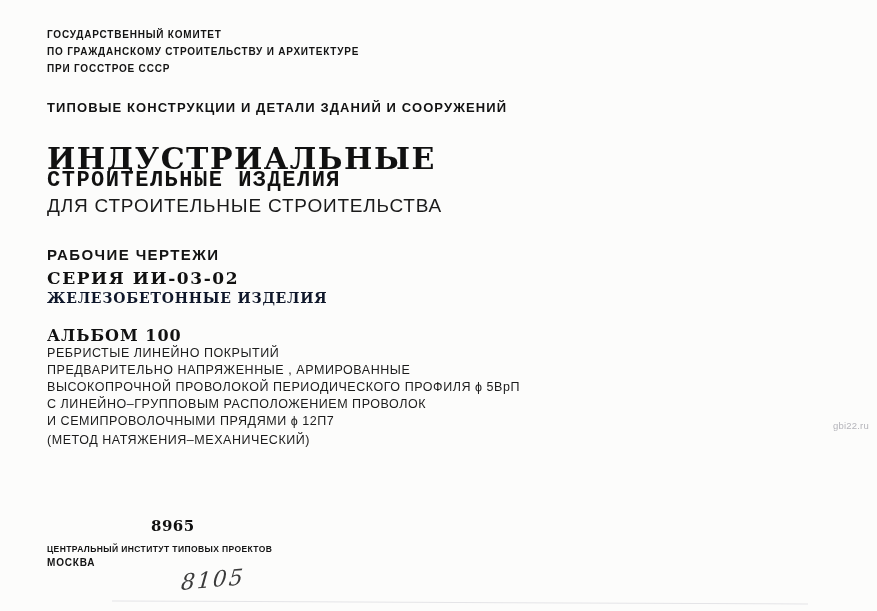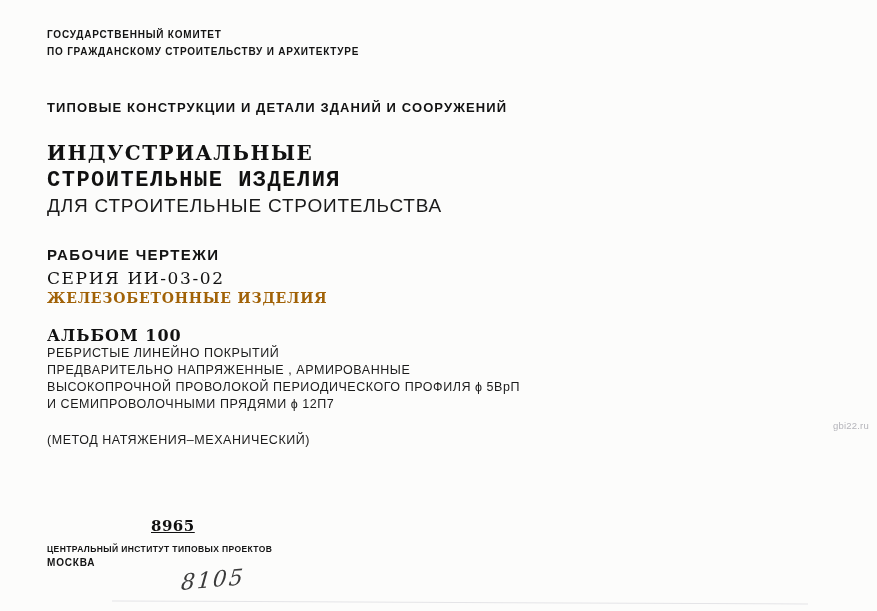--- a/index.html
+++ b/index.html
@@ -15,72 +15,74 @@
     position:absolute;
     left:47px;width:830px;
     text-align:left;
     white-space:nowrap;
   }
   
   .hdr{top:26px;font-weight:bold;font-size:10px;letter-spacing:.8px;line-height:17px;color:#141414;}
   
   .banner{top:100px;font-weight:bold;font-size:13px;letter-spacing:1.1px;color:#121212;}
   
-  .title1{top:141px;font-family:"DejaVu Serif","Liberation Serif",serif;font-weight:bold;font-size:20px;letter-spacing:1.5px;color:#111;}
+  .title1{top:141px;font-family:"DejaVu Serif","Liberation Serif",serif;font-weight:bold;font-size:30px;letter-spacing:1.5px;color:#111;}
   .title2{top:168px;font-family:Liberation Mono, monospace;font-weight:bold;font-size:22px;letter-spacing:1.5px;color:#111;}
   .title3{top:195px;font-size:19px;letter-spacing:.8px;font-weight:400;color:#1a1a1a;}
   
   .subtitle{top:246px;font-weight:bold;font-size:15px;letter-spacing:1.4px;color:#141414;}
   
-  .series1{top:268px;font-family:"DejaVu Serif","Liberation Serif",serif;font-weight:normal;font-size:17px;letter-spacing:1.6px;color:#111;}
-  .series2{top:290px;font-family:"DejaVu Serif","Liberation Serif",serif;font-weight:bold;font-size:14px;letter-spacing:.8px;color:#a16207;}
+  .series1{top:268px;font-family:"DejaVu Serif","Liberation Serif",serif;font-weight:bold;font-size:17px;letter-spacing:1.6px;color:#111;}
+  .series2{top:290px;font-family:"DejaVu Serif","Liberation Serif",serif;font-weight:bold;font-size:14px;letter-spacing:.8px;color:#0f172a;}
   
   .album-h{top:326px;font-family:"DejaVu Serif","Liberation Serif",serif;font-weight:bold;font-size:16px;letter-spacing:1px;color:#111;}
   .album-lines{top:345px;font-size:12.5px;letter-spacing:.55px;line-height:17px;color:#1b1b1b;}
   .method{top:433px;font-size:12.5px;letter-spacing:.55px;color:#1b1b1b;}
   
-  .doc-number{position:absolute;left:151px;top:517px;font-family:"DejaVu Serif","Liberation Serif",serif;font-weight:bold;font-size:15px;letter-spacing:.5px;color:#111;text-decoration:underline;}
+  .doc-number{position:absolute;left:151px;top:517px;font-family:"DejaVu Serif","Liberation Serif",serif;font-weight:bold;font-size:15px;letter-spacing:.5px;color:#111;}
   .institute{top:544px;font-weight:bold;font-size:8.5px;letter-spacing:.4px;color:#141414;}
   .city{top:557px;font-weight:bold;font-size:10px;letter-spacing:.8px;color:#141414;}
   .handwritten{
     position:absolute;left:181px;top:567px;
     font-family:"DejaVu Serif","Liberation Serif",serif;
     font-style:italic;font-size:22px;letter-spacing:2px;color:#3a3a3a;
     transform:rotate(-5deg) skewX(-10deg);
   }
   .watermark{position:absolute;left:833px;top:420px;font-size:9.5px;color:#b4b4ba;letter-spacing:.2px;text-align:center;}
   .scan-edge{position:absolute;left:112px;top:602px;width:696px;height:1px;background:#e4e4e7;transform:rotate(.25deg);}
 </style>
 </head>
 <body>
 
 <div class="page">
 
   <div class="centered hdr">
     <div>ГОСУДАРСТВЕННЫЙ КОМИТЕТ</div>
     <div>ПО ГРАЖДАНСКОМУ СТРОИТЕЛЬСТВУ И АРХИТЕКТУРЕ</div>
+    <div>ПРИ ГОССТРОЕ СССР</div>
   </div>
 
   <div class="centered banner">ТИПОВЫЕ КОНСТРУКЦИИ И ДЕТАЛИ ЗДАНИЙ И СООРУЖЕНИЙ</div>
 
   <div class="centered title1">ИНДУСТРИАЛЬНЫЕ</div>
   <div class="centered title2">СТРОИТЕЛЬНЫЕ ИЗДЕЛИЯ</div>
   <div class="centered title3">ДЛЯ СТРОИТЕЛЬНЫЕ СТРОИТЕЛЬСТВА</div>
 
   <div class="centered subtitle">РАБОЧИЕ ЧЕРТЕЖИ</div>
 
   <div class="centered series1">СЕРИЯ ИИ-03-02</div>
   <div class="centered series2">ЖЕЛЕЗОБЕТОННЫЕ ИЗДЕЛИЯ</div>
 
   <div class="centered album-h">АЛЬБОМ 100</div>
 
   <div class="centered album-lines">
     <div>РЕБРИСТЫЕ ЛИНЕЙНО ПОКРЫТИЙ</div>
     <div>ПРЕДВАРИТЕЛЬНО НАПРЯЖЕННЫЕ , АРМИРОВАННЫЕ</div>
     <div>ВЫСОКОПРОЧНОЙ ПРОВОЛОКОЙ ПЕРИОДИЧЕСКОГО ПРОФИЛЯ ϕ 5ВрП</div>
+    <div>С ЛИНЕЙНО–ГРУППОВЫМ РАСПОЛОЖЕНИЕМ ПРОВОЛОК</div>
     <div>И СЕМИПРОВОЛОЧНЫМИ ПРЯДЯМИ ϕ 12П7</div>
   </div>
 
   <div class="centered method">(МЕТОД НАТЯЖЕНИЯ–МЕХАНИЧЕСКИЙ)</div>
 
   <div class="doc-number">8965</div>
 
   <div class="centered institute">ЦЕНТРАЛЬНЫЙ ИНСТИТУТ ТИПОВЫХ ПРОЕКТОВ</div>
   <div class="centered city">МОСКВА</div>
 

